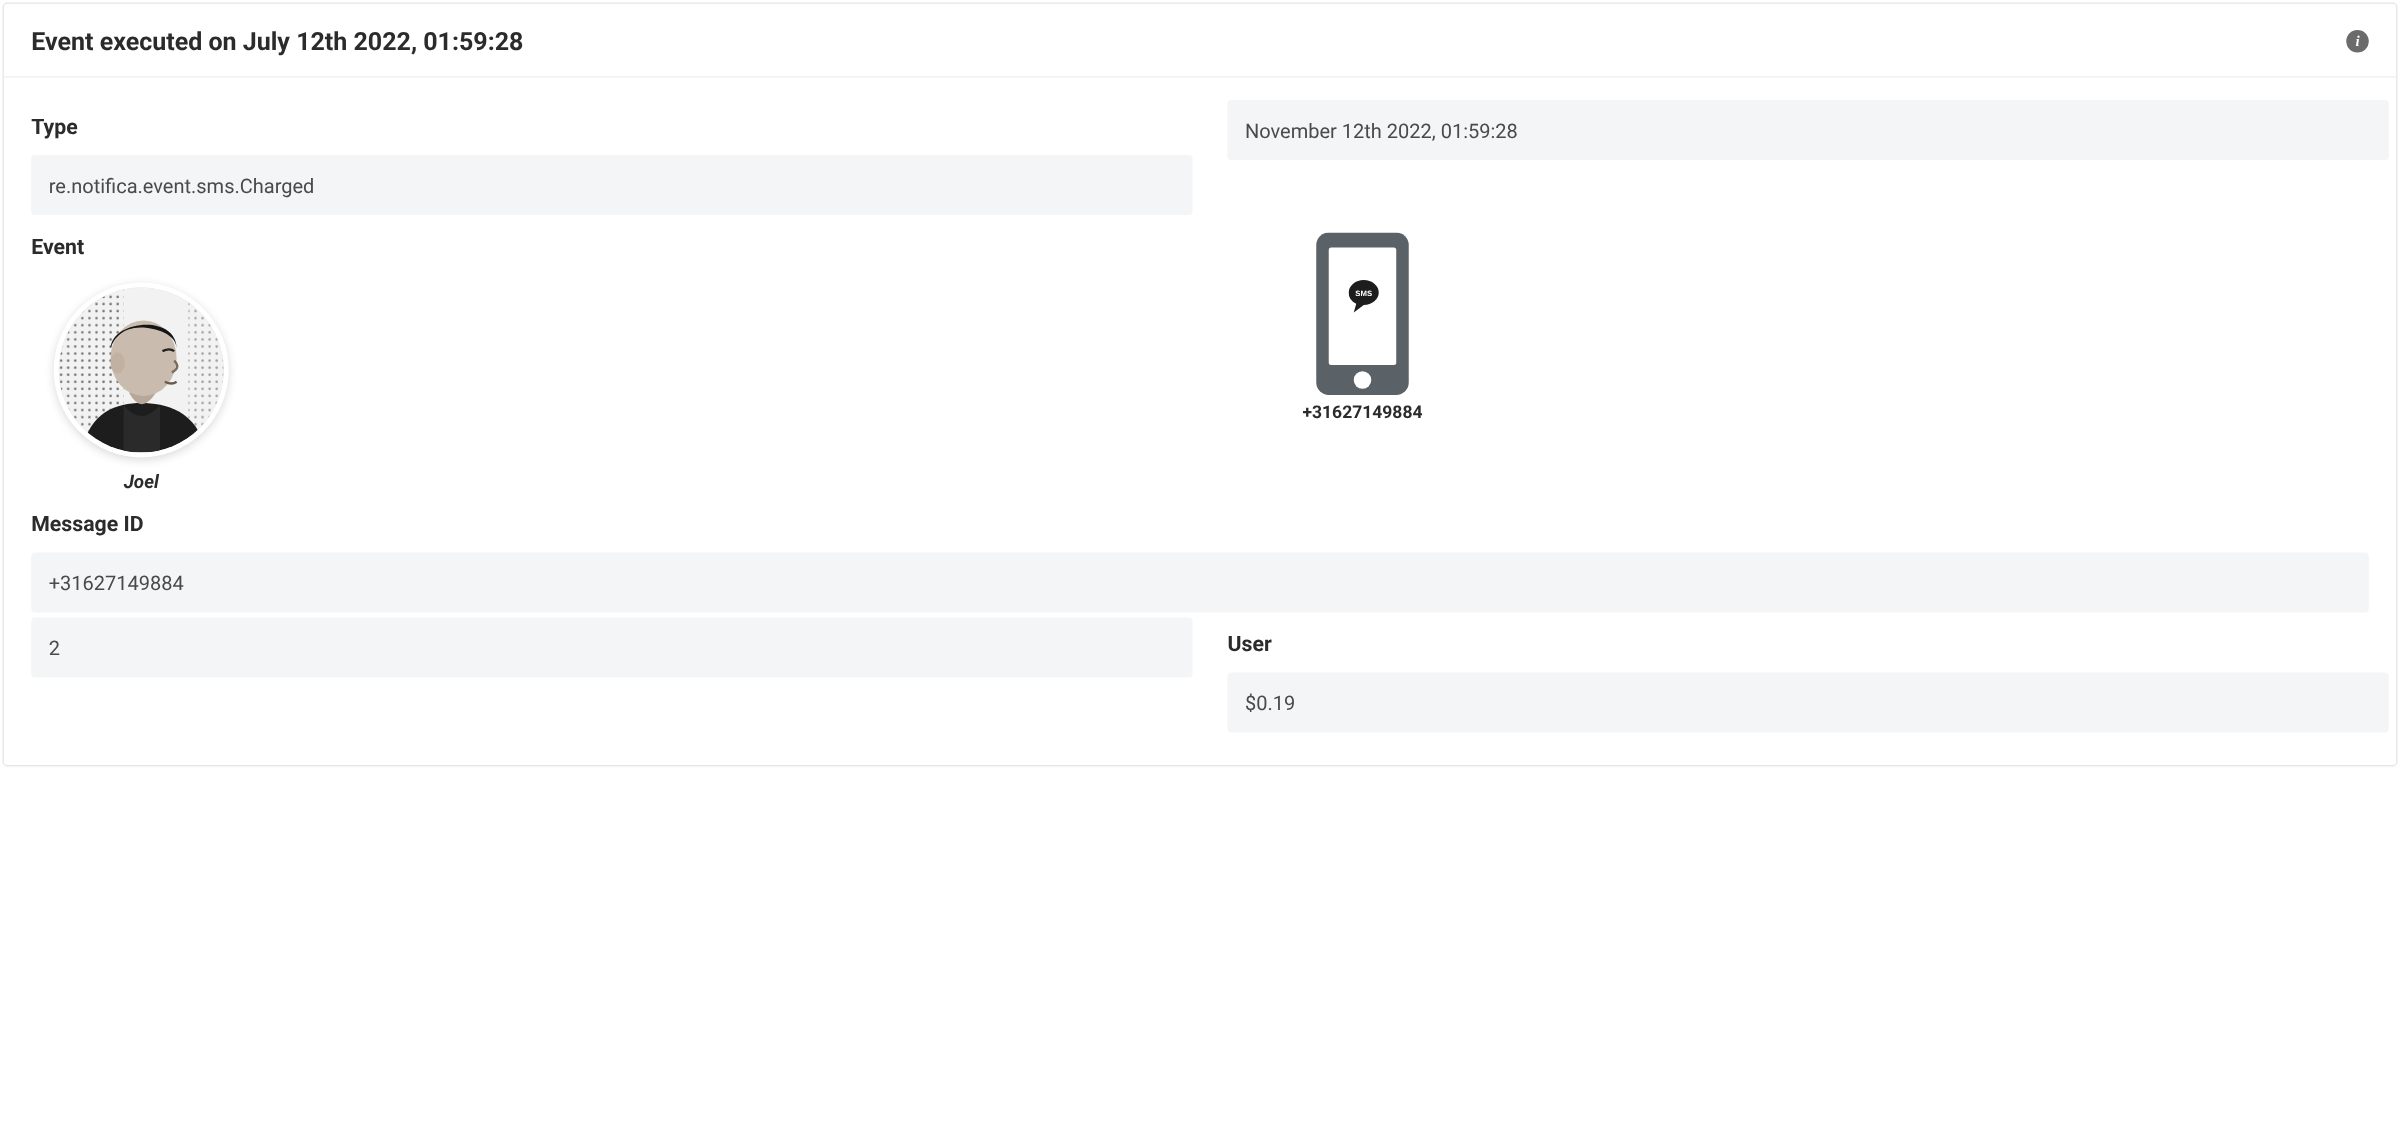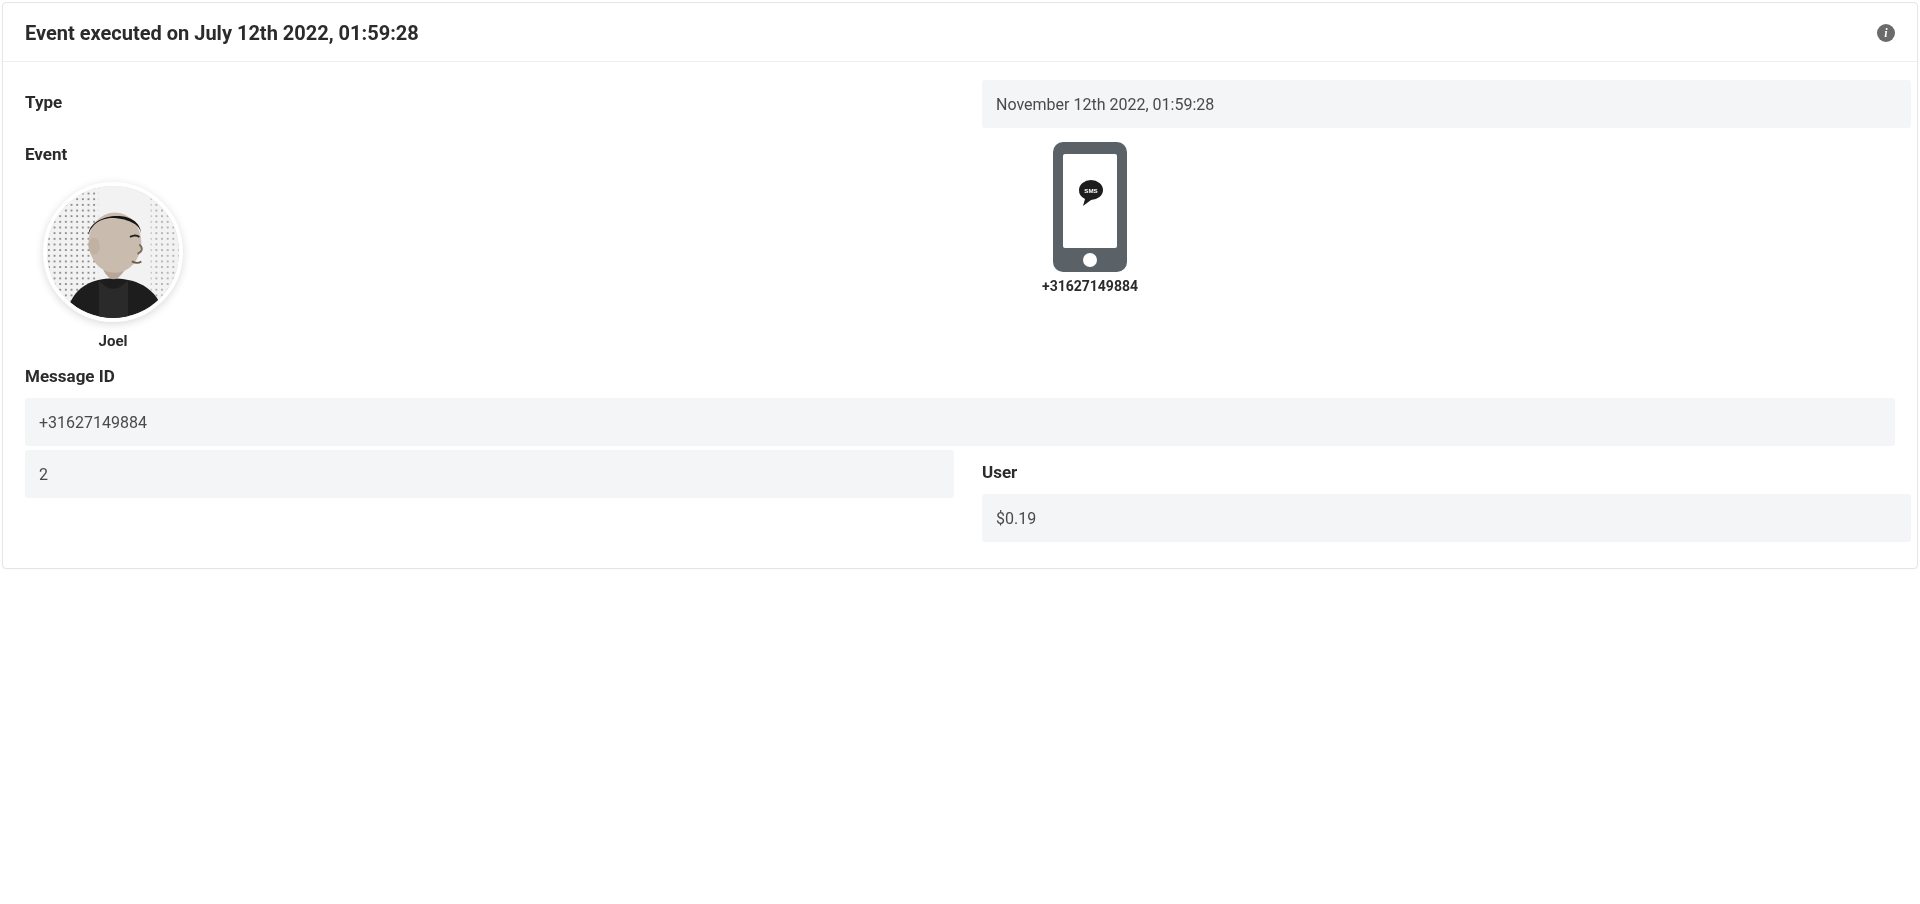--- a/index.html
+++ b/index.html
@@ -65,20 +65,21 @@
     border-radius: 3px;
     padding: 14px 14px;
     font-size: 16px;
     color: #4a4a4a;
     min-height: 48px;
     display: flex;
     align-items: center;
   }
   .user-block {
     padding-top: 6px;
+    font-style: italic;
   }
   .avatar-wrap {
     display: inline-flex;
     flex-direction: column;
     align-items: center;
     margin-left: 18px;
   }
   .avatar {
     width: 140px;
     height: 140px;
@@ -131,20 +132,21 @@
   <div class="card-header">
     <div class="card-title">Event executed on July 12th 2022, 01:59:28</div>
     <div class="info-icon">i</div>
   </div>
 
   <div class="card-body">
 
     <div class="row">
       <div class="col-half">
         <div class="field-label">Type</div>
+        <div class="field-value">re.notifica.event.sms.Charged</div>
       </div>
       <div class="col-half">
         <div class="field-value">November 12th 2022, 01:59:28</div>
       </div>
     </div>
 
     <div class="row">
       <div class="col-half">
         <div class="field-label">Event</div>
         <div class="user-block">

